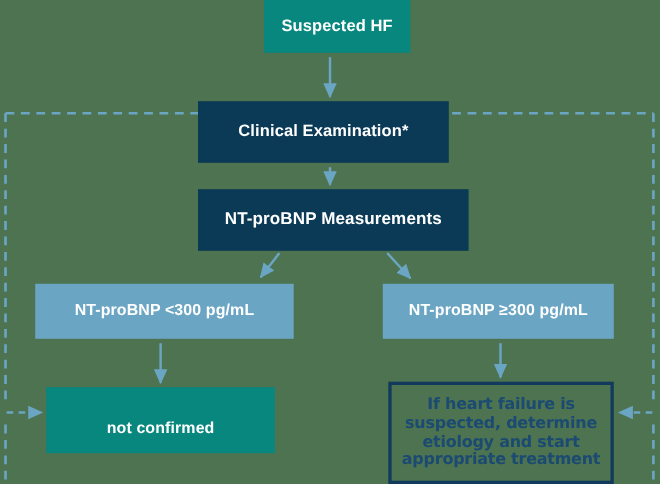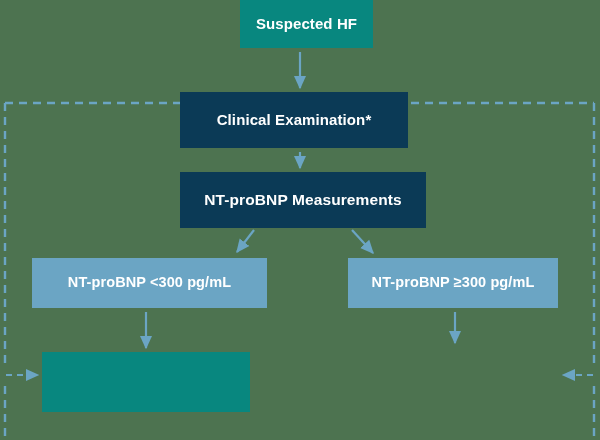--- a/index.html
+++ b/index.html
@@ -117,17 +117,26 @@
     <span>NT-proBNP &lt;300 pg/mL</span>
   </div>
 
   <div class="node node-lightblue" id="n-ntprobnp-high">
     <span>NT-proBNP ≥300 pg/mL</span>
   </div>
 
   <div class="node node-teal" id="n-ahf-not-confirmed">
     <span>
       <br>
+      <span>not confirmed</span>
     </span>
   </div>
 
+  <div class="node node-outline" id="n-determine-etiology">
+    <span>
+      <span>If heart failure is</span><br>
+      <span>suspected, determine</span><br>
+      <span>etiology and start</span><br>
+      <span>appropriate treatment</span>
+    </span>
+  </div>
 
 </div>
 
 </body></html>

